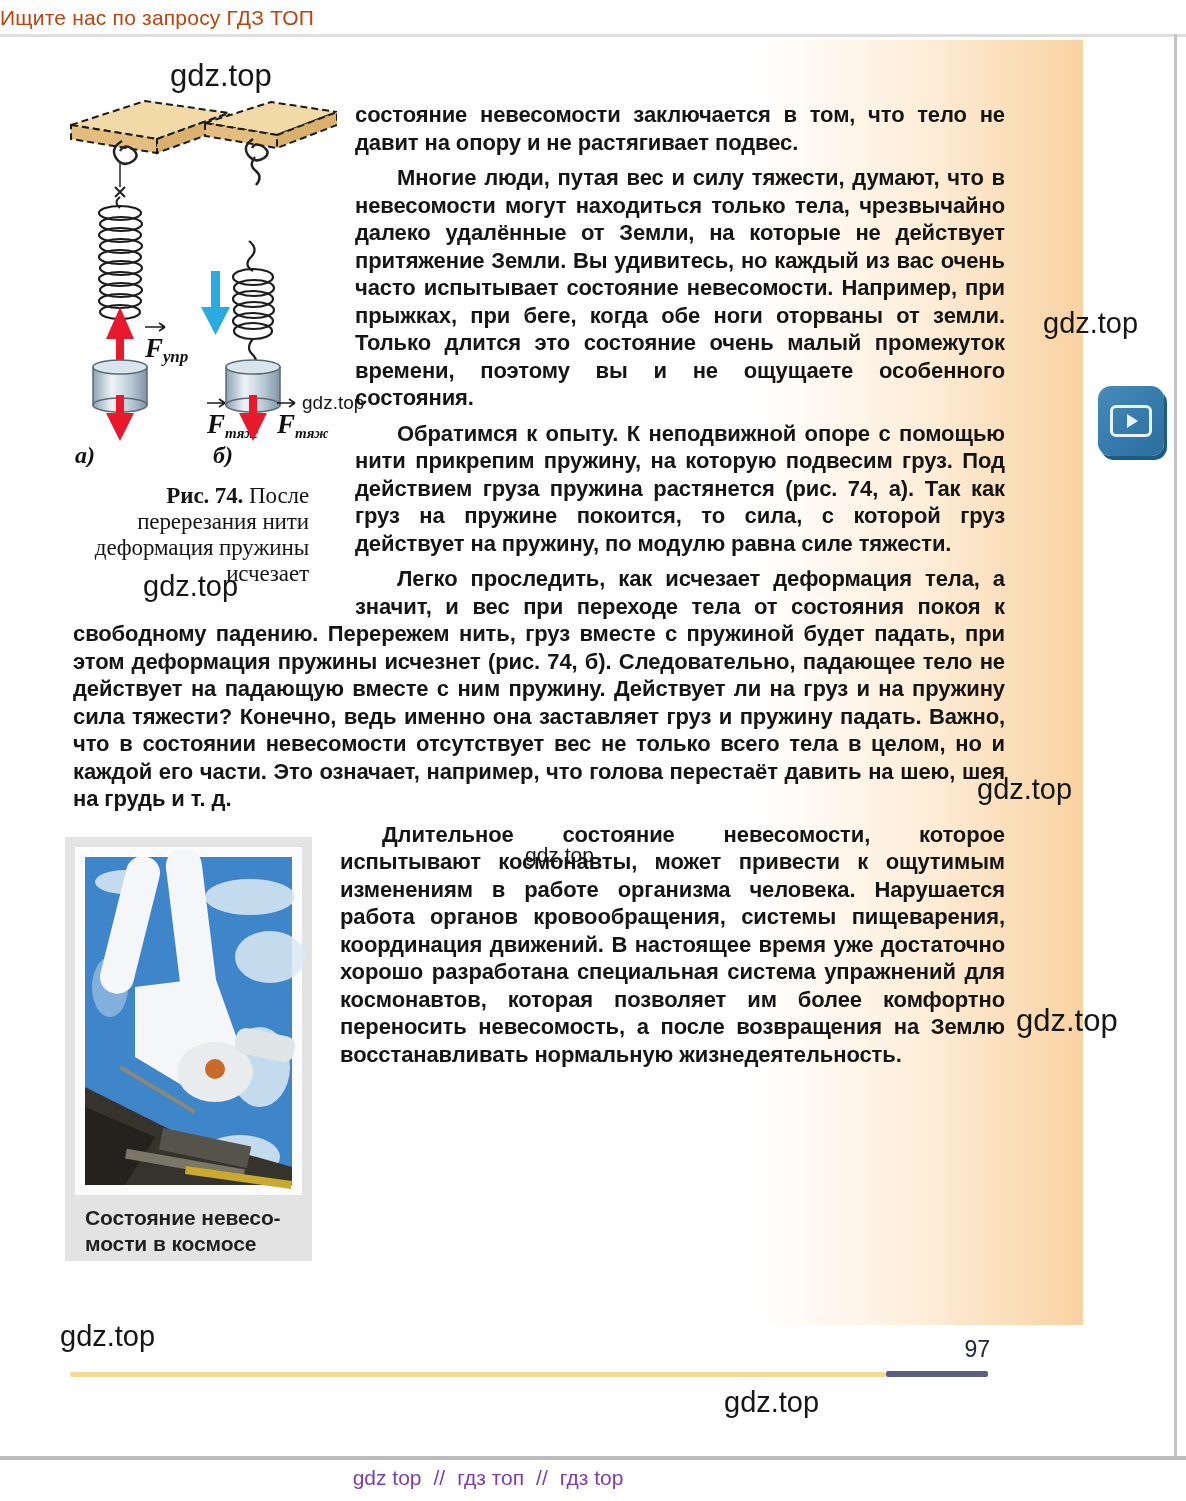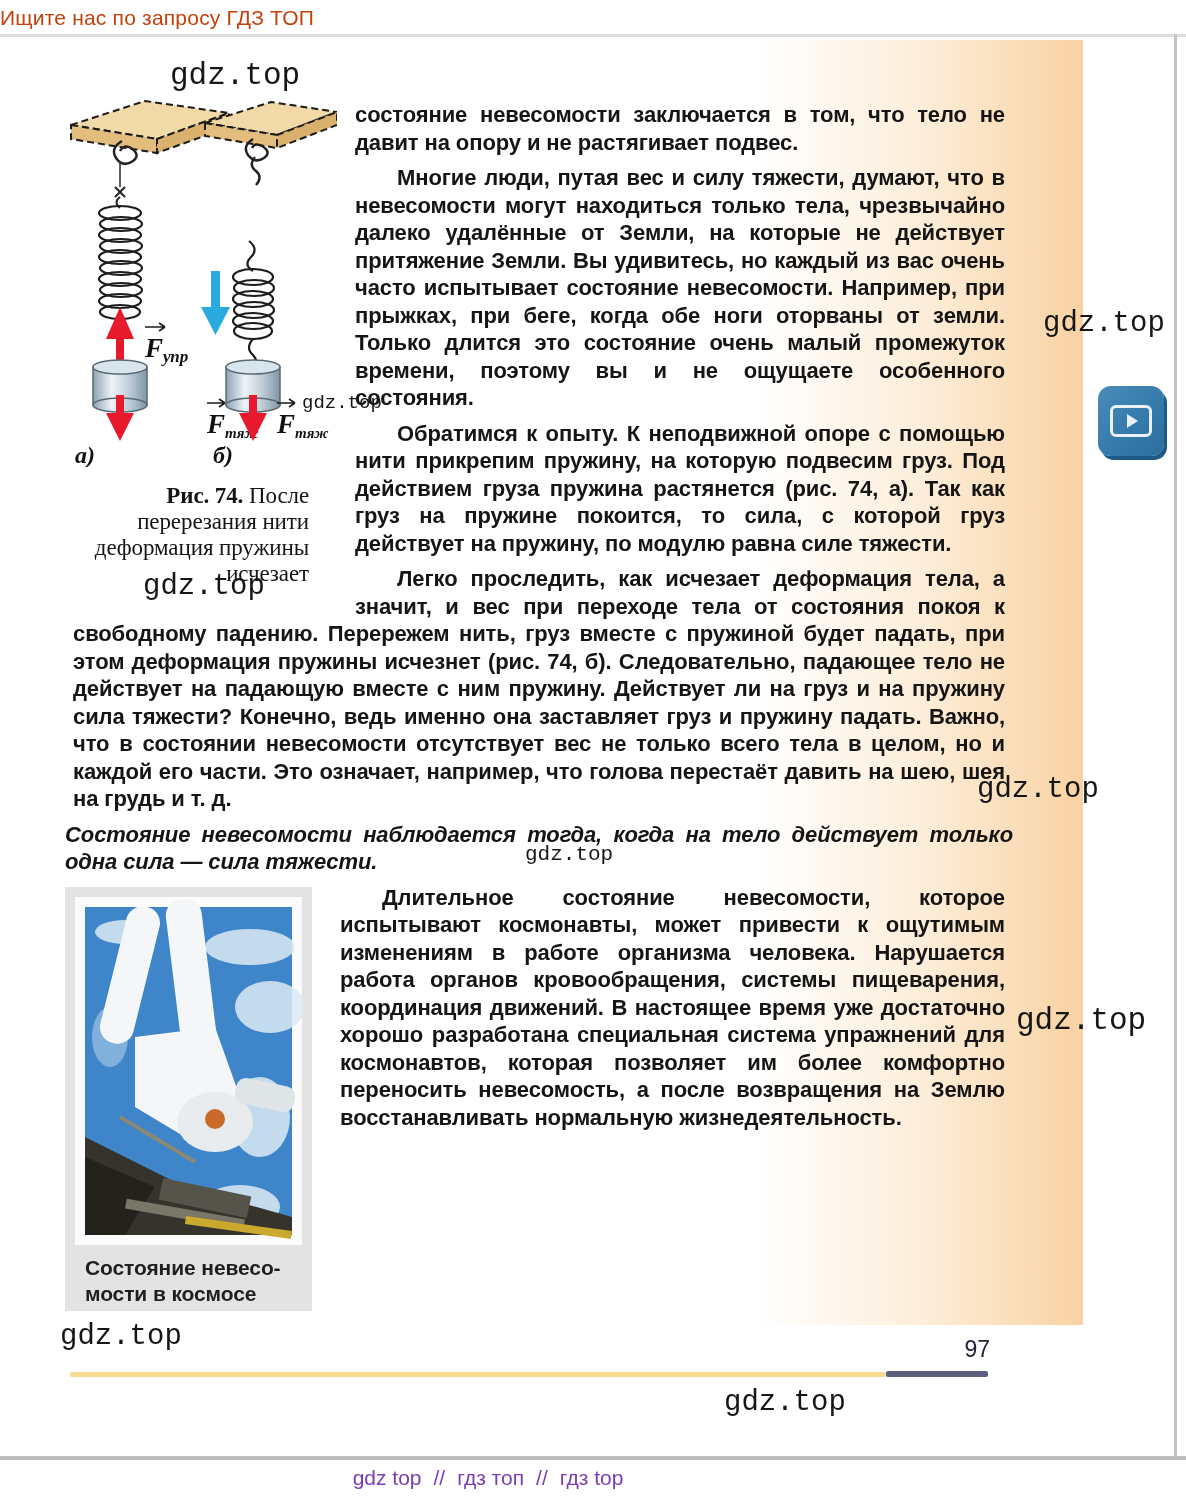--- a/index.html
+++ b/index.html
@@ -33,38 +33,38 @@
   
   .figure74{float:left;width:276px;margin:2px 14px 10px 0;}
   .figure74 svg{display:block;}
   .fig-caption{
     margin:16px 0 0 4px;width:240px;
     font-family:"Liberation Serif", serif;font-weight:400;
     font-size:23px;line-height:26px;text-align:right;text-indent:0;
   }
   .fig-caption b{font-weight:700;}
   
-  .photo-box{float:left;width:247px;margin:8px 28px 8px 0;}
+  .photo-box{float:left;width:247px;margin:16px 28px 8px 0;}
   .photo-box svg{display:block;}
   
   .page-number{
     position:absolute;left:930px;top:1336px;width:60px;text-align:right;
     font-size:23px;font-weight:400;color:#23233a;
   }
   .rule-yellow{position:absolute;left:70px;top:1372px;width:816px;height:5px;background:#f4da8e;border-radius:2px;}
   .rule-dark{position:absolute;left:886px;top:1371px;width:102px;height:6px;background:#5d5d80;border-radius:2px;}
   
   .site-footer{
     position:absolute;left:0;top:1466px;width:976px;text-align:center;
     font-size:21px;color:#7b3db3;
   }
   .site-footer a{color:#7b3db3;text-decoration:none;margin:0 6px;cursor:pointer;}
   .site-footer .sep{margin:0 6px;}
   
-  .wm{position:absolute;color:#161616;font-weight:400;white-space:nowrap;z-index:30;font-family:Liberation Mono, monospace;}
+  .wm{position:absolute;color:#161616;font-weight:400;white-space:nowrap;z-index:30;}
   .wm1{left:170px;top:58px;font-size:31px;}
   .wm2{left:1043px;top:307px;font-size:29px;}
   .wm3{left:302px;top:392px;font-size:19px;}
   .wm4{left:143px;top:570px;font-size:29px;}
   .wm5{left:977px;top:773px;font-size:29px;}
   .wm6{left:525px;top:843px;font-size:21px;}
   .wm7{left:1016px;top:1003px;font-size:31px;}
   .wm8{left:60px;top:1320px;font-size:29px;}
   .wm9{left:724px;top:1386px;font-size:29px;}
   
@@ -201,21 +201,20 @@
       <text x="10" y="368" font-family="Liberation Serif, serif" font-style="italic" font-weight="700" font-size="24" fill="#111">а)</text>
       <text x="148" y="368" font-family="Liberation Serif, serif" font-style="italic" font-weight="700" font-size="24" fill="#111">б)</text>
     </svg>
     <div class="fig-caption"><b>Рис. 74.</b><span> После перерезания нити деформация пружины исчезает</span></div>
   </div>
 
   <p class="para no-indent">состояние невесомости заключается в том, что тело не давит на опору и не растягивает подвес.</p>
   <p class="para">Многие люди, путая вес и силу тяжести, думают, что в невесомости могут находиться только тела, чрезвычайно далеко удалённые от Земли, на которые не действует притяжение Земли. Вы удивитесь, но каждый из вас очень часто испытывает состояние невесомости. Например, при прыжках, при беге, когда обе ноги оторваны от земли. Только длится это состояние очень малый промежуток времени, поэтому вы и не ощущаете особенного состояния.</p>
   <p class="para">Обратимся к опыту. К неподвижной опоре с помощью нити прикрепим пружину, на которую подвесим груз. Под действием груза пружина растянется (рис. 74, а). Так как груз на пружине покоится, то сила, с которой груз действует на пружину, по модулю равна силе тяжести.</p>
   <p class="para">Легко проследить, как исчезает деформация тела, а значит, и вес при переходе тела от состояния покоя к свободному падению. Перережем нить, груз вместе с пружиной будет падать, при этом деформация пружины исчезнет (рис. 74, б). Следовательно, падающее тело не действует на падающую вместе с ним пружину. Действует ли на груз и на пружину сила тяжести? Конечно, ведь именно она заставляет груз и пружину падать. Важно, что в состоянии невесомости отсутствует вес не только всего тела в целом, но и каждой его части. Это означает, например, что голова перестаёт давить на шею, шея на грудь и т. д.</p>
-  <p class="para highlight">Состояние невесомости наблюдается тогда, когда на тело действует только одна сила — сила тяжести.</p>
 
   <div class="photo-box">
     <svg width="247" height="424" viewBox="0 0 247 424">
 
       <rect x="0" y="0" width="247" height="424" fill="#e3e3e3"></rect>
 
       <rect x="10" y="10" width="227" height="348" fill="#fbfbfb"></rect>
 
       <rect x="20" y="20" width="207" height="328" fill="#3f85c9"></rect>
       <g opacity="0.85" fill="#dceaf5">

